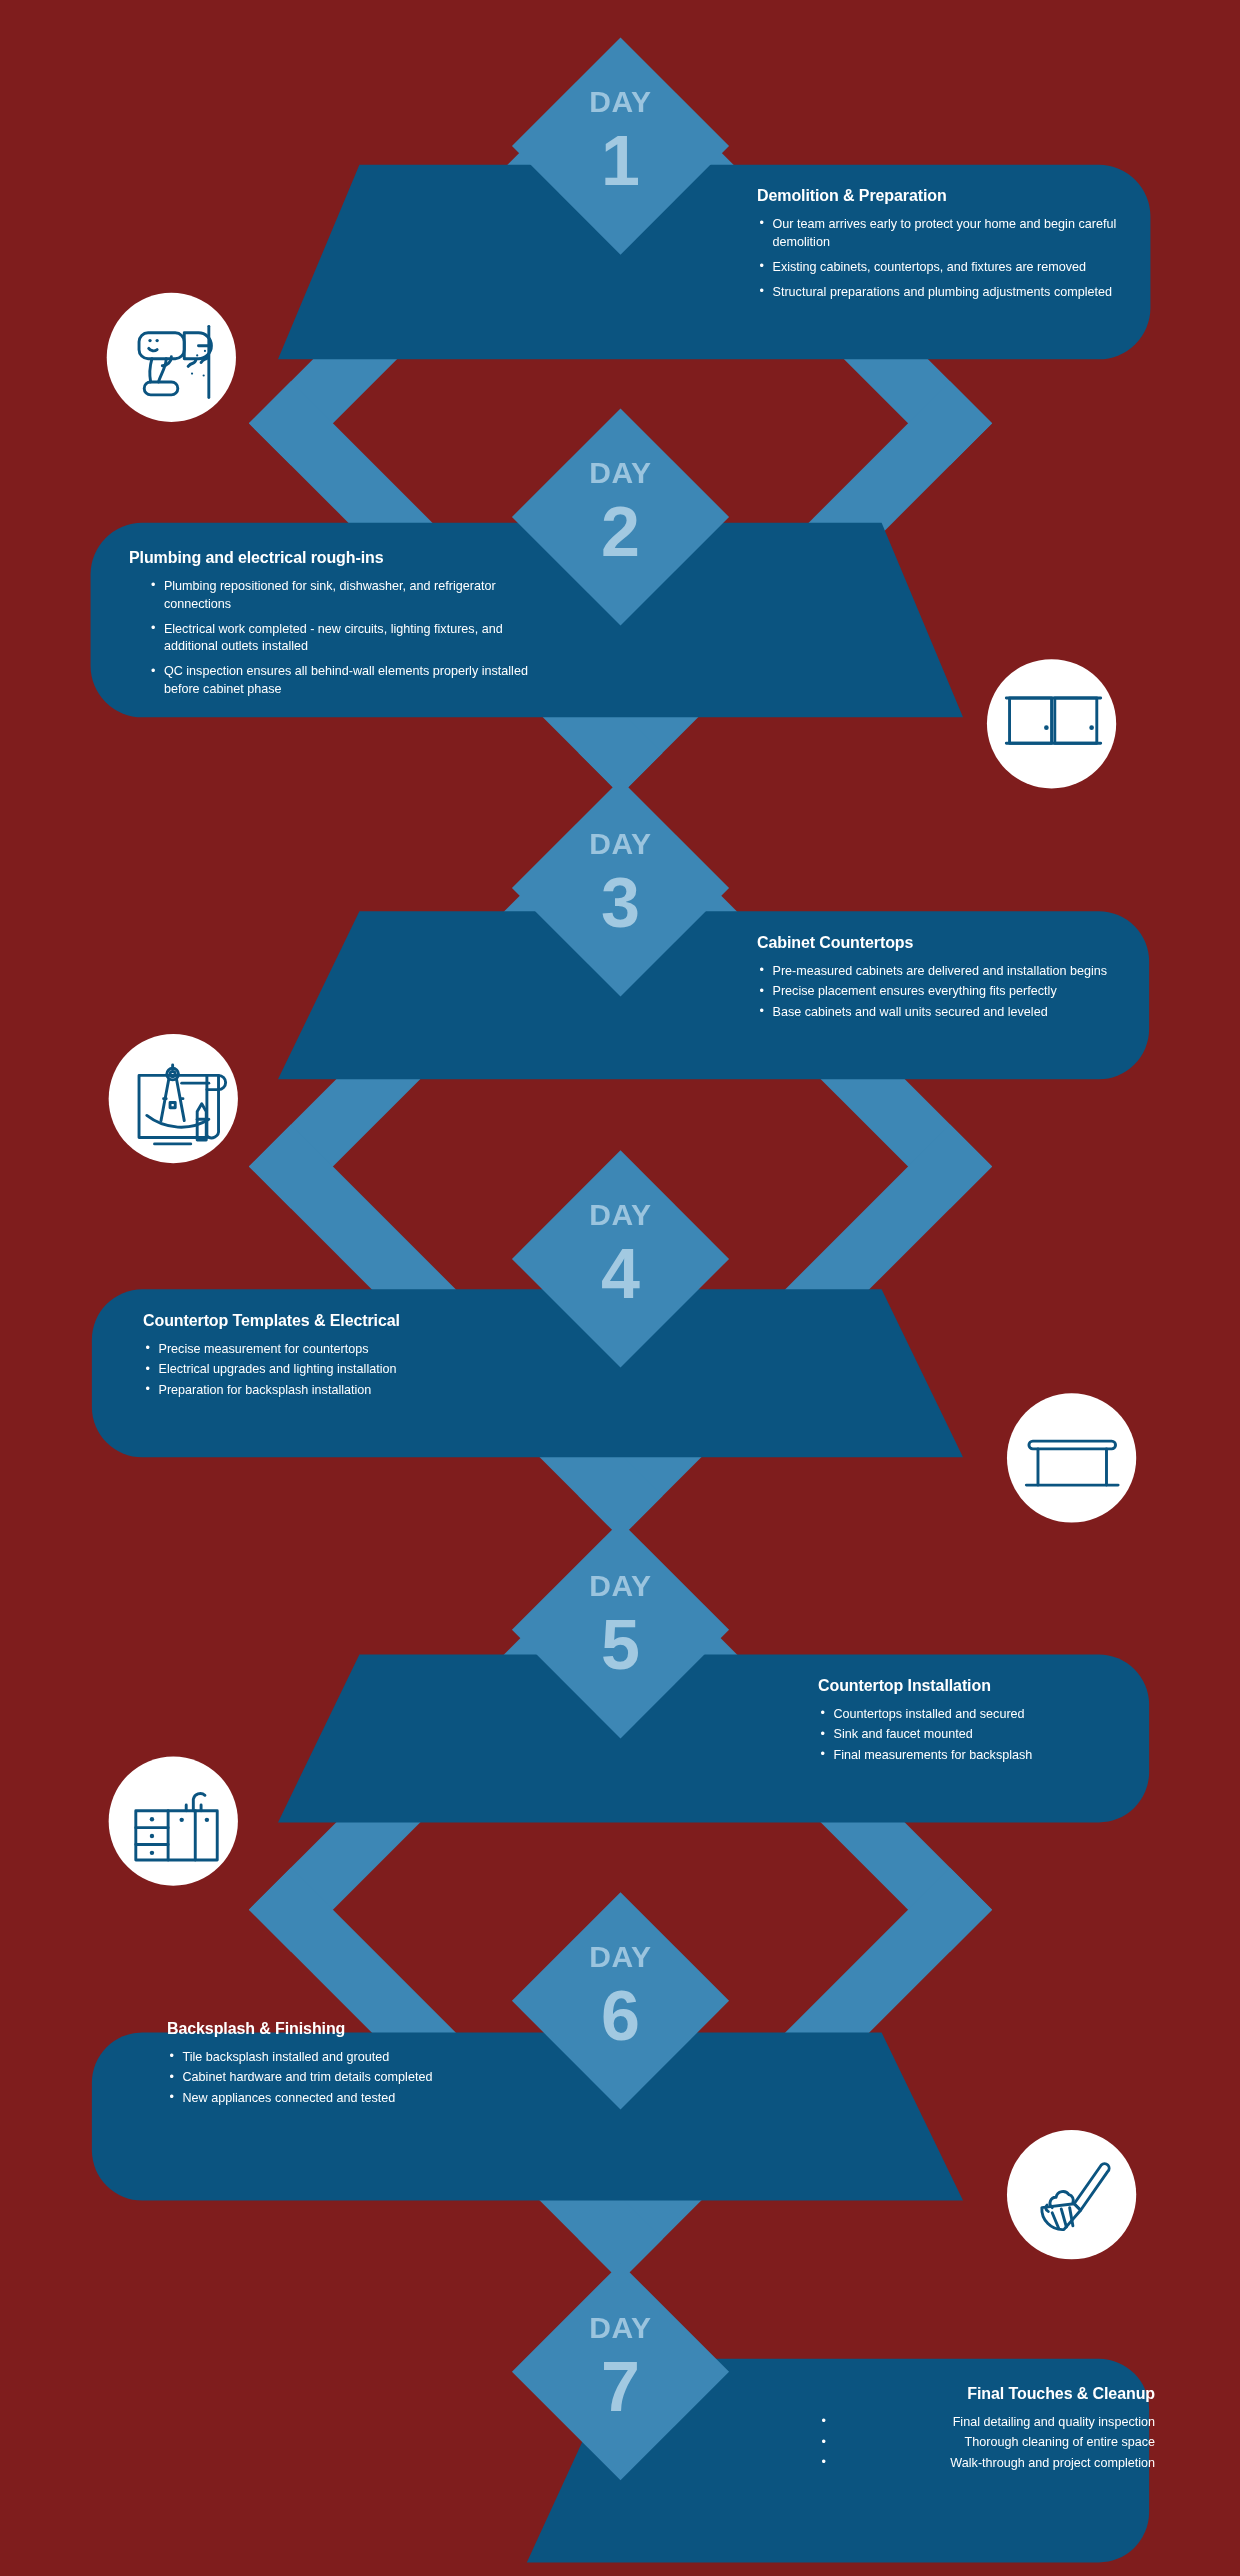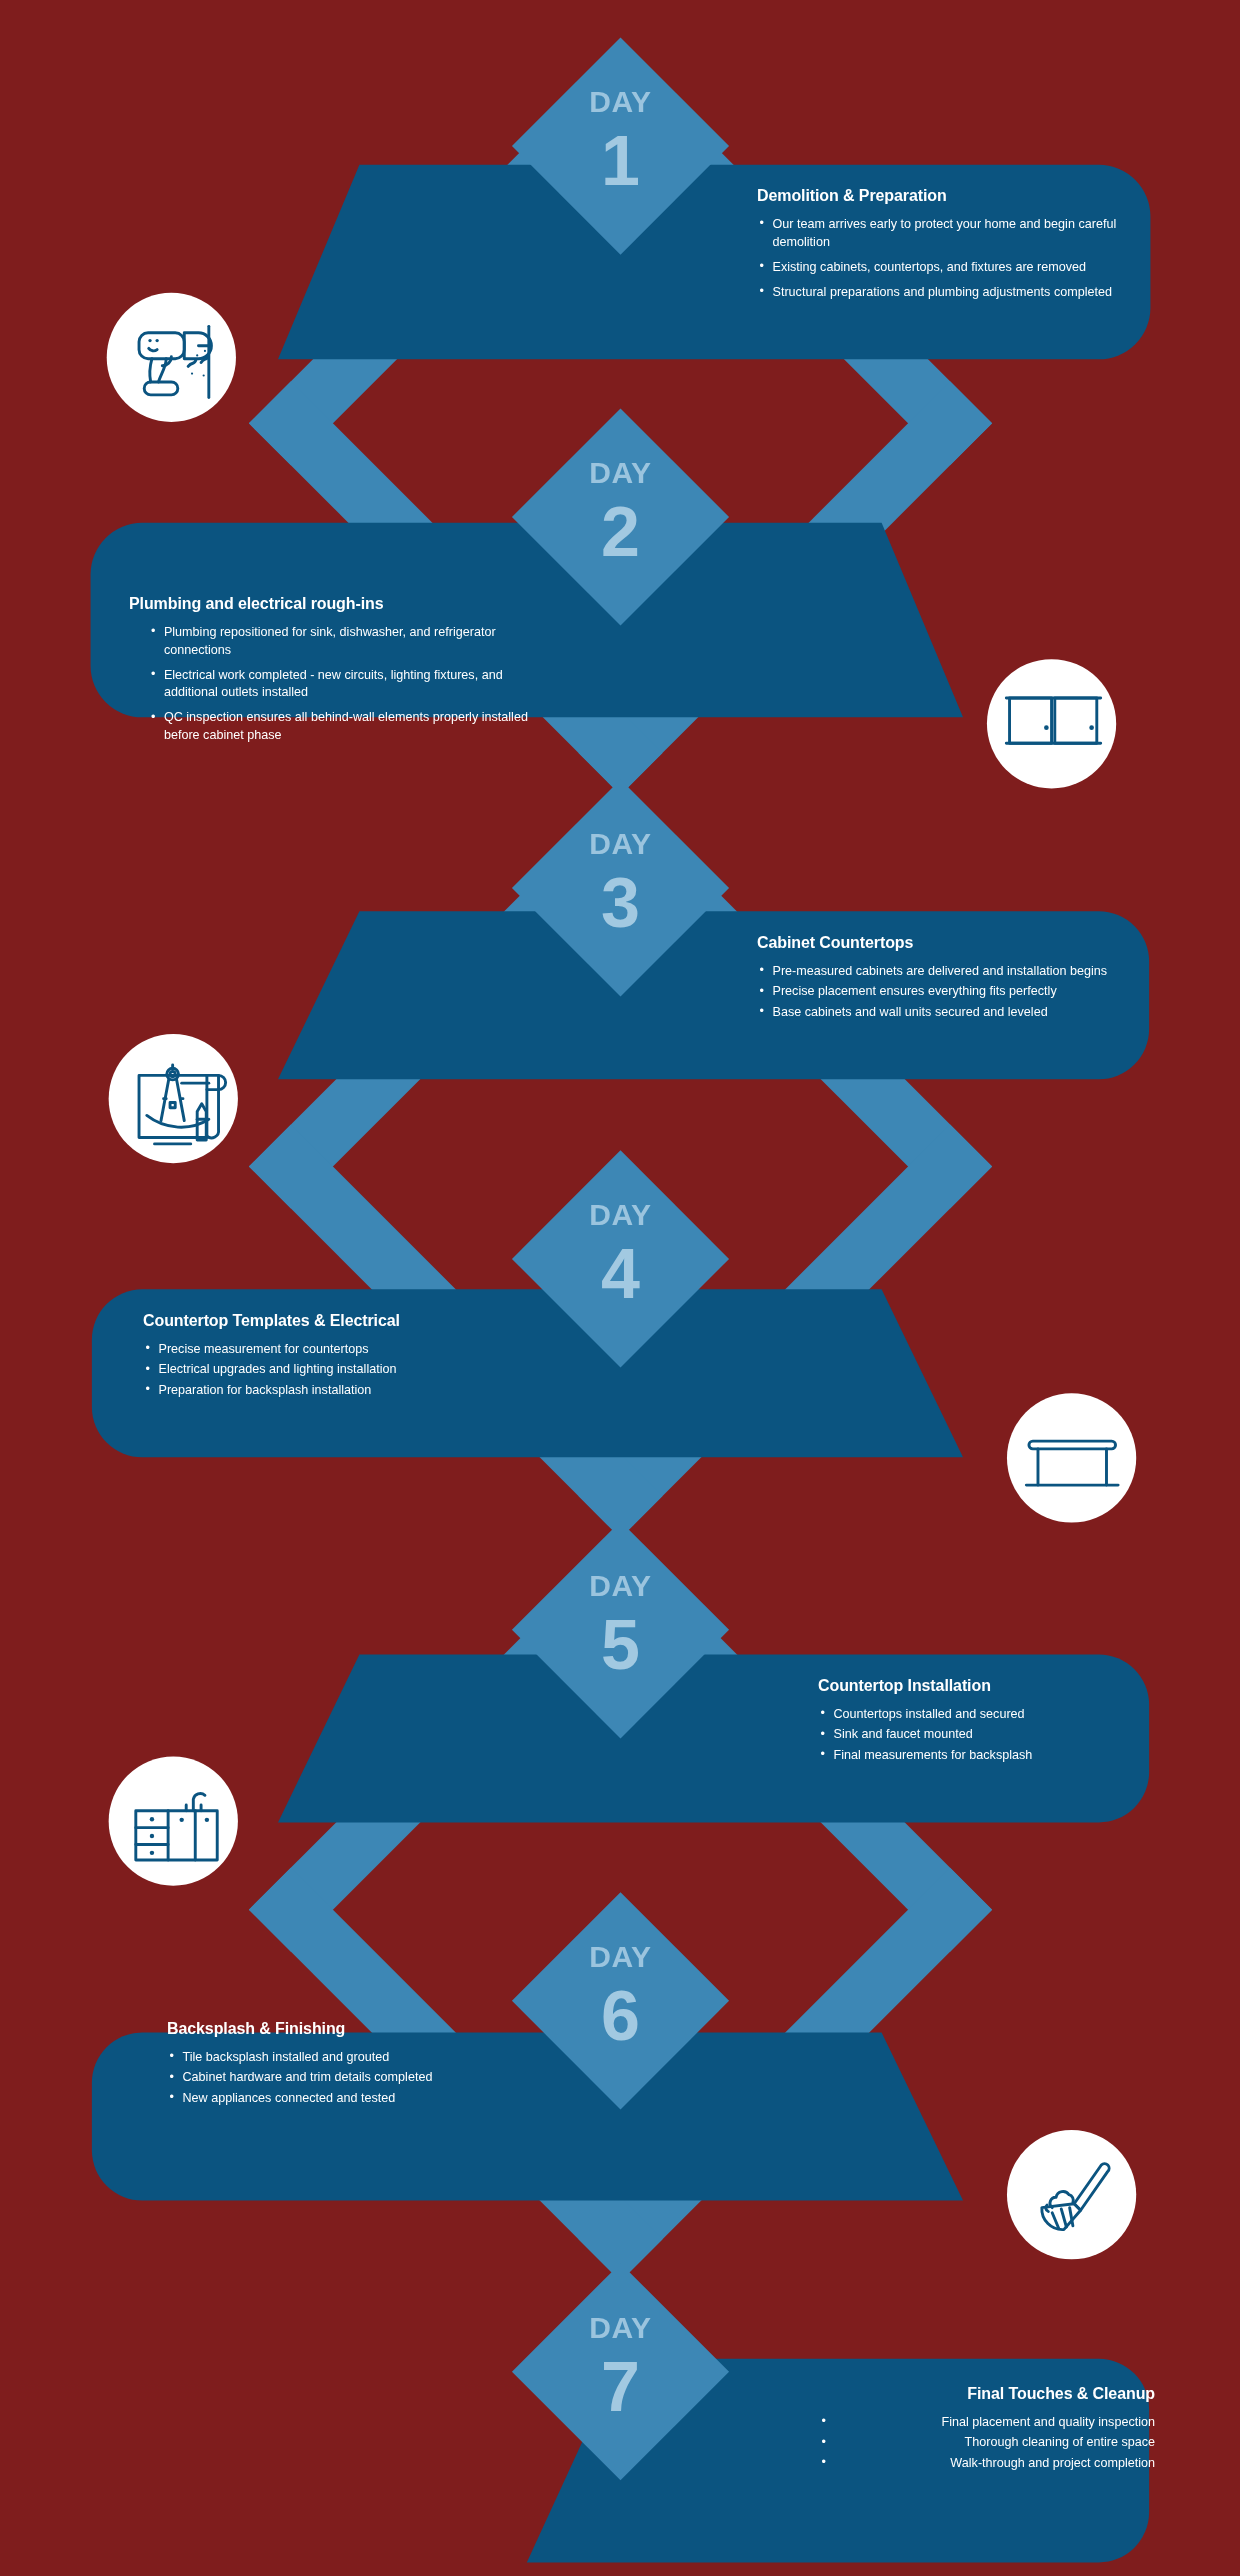--- a/index.html
+++ b/index.html
@@ -190,21 +190,21 @@
 
   <div class="card-text" style="left:757px;top:187px;width:401px;">
     <div class="card-title">Demolition &amp; Preparation</div>
     <ul class="card-list">
       <li><span class="bl">•</span><span>Our team arrives early to protect your home and begin careful demolition</span></li>
       <li><span class="bl">•</span><span>Existing cabinets, countertops, and fixtures are removed</span></li>
       <li><span class="bl">•</span><span>Structural preparations and plumbing adjustments completed</span></li>
     </ul>
   </div>
 
-  <div class="card-text" style="left:129px;top:549px;width:414px;margin-top:46px;">
+  <div class="card-text" style="left:129px;top:549px;width:414px;">
     <div class="card-title">Plumbing and electrical rough-ins</div>
     <ul class="card-list" style="padding-left:19.4px;">
       <li><span class="bl">•</span><span>Plumbing repositioned for sink, dishwasher, and refrigerator connections</span></li>
       <li><span class="bl">•</span><span>Electrical work completed - new circuits, lighting fixtures, and additional outlets installed</span></li>
       <li><span class="bl">•</span><span>QC inspection ensures all behind-wall elements properly installed before cabinet phase</span></li>
     </ul>
   </div>
 
   <div class="card-text" style="left:757px;top:934px;width:388px;">
     <div class="card-title">Cabinet Countertops</div>
@@ -238,20 +238,20 @@
     <ul class="card-list tight">
       <li><span class="bl">•</span><span>Tile backsplash installed and grouted</span></li>
       <li><span class="bl">•</span><span>Cabinet hardware and trim details completed</span></li>
       <li><span class="bl">•</span><span>New appliances connected and tested</span></li>
     </ul>
   </div>
 
   <div class="card-text" style="left:819px;top:2385px;width:336px;text-align:right;">
     <div class="card-title">Final Touches &amp; Cleanup</div>
     <ul class="card-list tight">
-      <li><span class="bl">•</span><span>Final placement and quality inspection</span></li>
+      <li><span class="bl">•</span><span>Final detailing and quality inspection</span></li>
       <li><span class="bl">•</span><span>Thorough cleaning of entire space</span></li>
       <li><span class="bl">•</span><span>Walk-through and project completion</span></li>
     </ul>
   </div>
 
 </div>
 
 
 </body></html>

